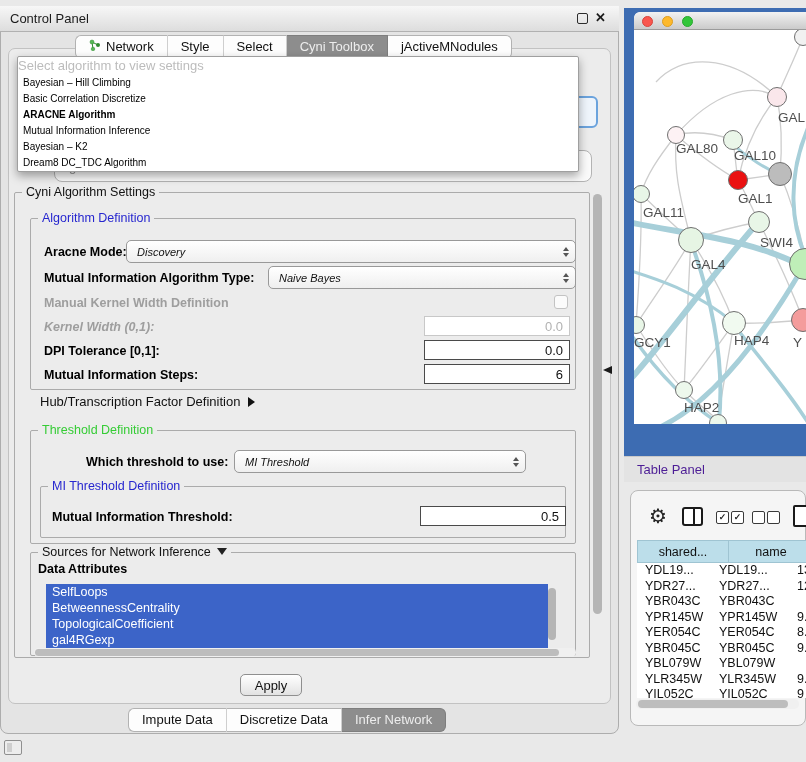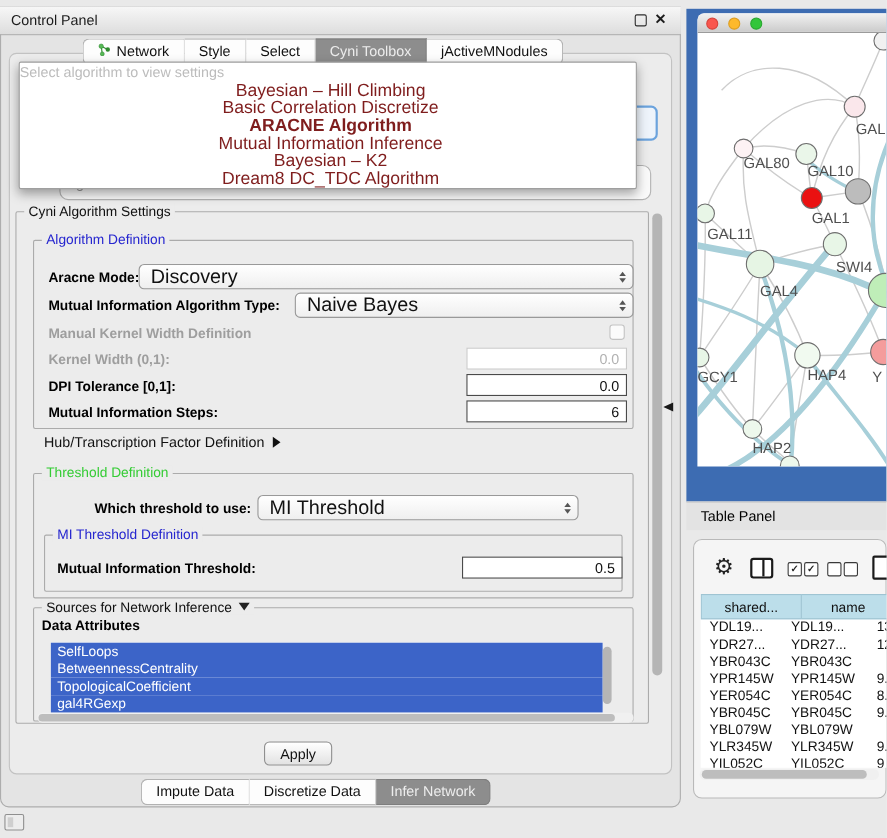--- a/index.html
+++ b/index.html
@@ -22,35 +22,35 @@
        display:flex;align-items:center;gap:5px;white-space:nowrap;}
   .tab:first-child{border-left:1px solid #b2b2b2;border-radius:6px 0 0 6px;}
   .tab:last-child{border-right:1px solid #b2b2b2;border-radius:0 6px 6px 0;}
   .tab.sel{background:#8d8d8d;color:#ededed;border-color:#7e7e7e;}
   #cp-tabs{left:75px;top:35px;}
   #bottom-tabs{left:128px;top:708px;}
   
   #popup{left:17px;top:56px;width:562px;height:116px;background:#ffffff;border:1px solid #9f9f9f;
          border-radius:2px;box-shadow:0 4px 10px rgba(0,0,0,.35);z-index:10;}
   .dd-ph{height:18px;line-height:18px;color:#bcbcbc;font-size:13px;}
-  .dd-item{height:16px;line-height:16px;padding-left:5px;font-size:16px;color:#7f1d1d;white-space:nowrap;text-align:center;}
+  .dd-item{height:16px;line-height:16px;padding-left:5px;font-size:10px;color:#000000;white-space:nowrap;}
   .dd-item.dd-sel{font-weight:bold;}
   
   #bg-combo{left:54px;top:150px;width:538px;height:32px;border:1px solid #b3b3b3;border-radius:8px;
             background:#fafafa;color:#8f8f8f;font-size:13px;display:flex;align-items:center;padding-left:14px;z-index:3;}
   #focus-frag{left:570px;top:96px;width:28px;height:32px;border:2px solid #6ba3dd;border-radius:6px;background:#eef4fb;z-index:3;}
   
   .groupbox{border:1px solid #ababab;border-radius:2px;z-index:2;}
   .legend{position:absolute;font-size:12.5px;background:#ececec;padding:0 4px;line-height:14px;z-index:4;white-space:nowrap;}
   .legend.blue{color:#2626cf;}
   .legend.green{color:#35cc35;}
   .blabel{font-size:12.5px;font-weight:bold;color:#000;white-space:nowrap;z-index:3;}
   .blabel.dis{color:#9e9e9e;}
   .combo{background:linear-gradient(#ffffff,#efefef);border:1px solid #999999;border-radius:5px;
-         font-size:18px;display:flex;align-items:center;padding:0 22px 0 10px;z-index:3;}
+         font-size:11px;display:flex;align-items:center;padding:0 22px 0 10px;z-index:3;font-style:italic;}
   .stepper{position:absolute;right:6px;top:50%;transform:translateY(-50%);display:flex;flex-direction:column;gap:2px;}
   .stp-up{width:0;height:0;border-left:3.5px solid transparent;border-right:3.5px solid transparent;border-bottom:4px solid #555;}
   .stp-dn{width:0;height:0;border-left:3.5px solid transparent;border-right:3.5px solid transparent;border-top:4px solid #555;}
   .inputbox{background:#fff;border:1px solid #4a4a4a;font-size:13px;display:flex;align-items:center;
             justify-content:flex-end;padding:0 6px;z-index:3;}
   .inputbox.dis{border-color:#c8c8c8;color:#b2b2b2;}
   .checkbox{border:1px solid #c3c3c3;border-radius:3px;background:#fbfbfb;z-index:3;}
   .tri-right{display:inline-block;width:0;height:0;border-top:5px solid transparent;border-bottom:5px solid transparent;
              border-left:7px solid #111;margin-left:8px;vertical-align:-1px;}
   .tri-down{display:inline-block;width:0;height:0;border-left:5px solid transparent;border-right:5px solid transparent;
@@ -66,21 +66,21 @@
   #net-bg{left:624px;top:8px;width:182px;height:448px;background:#3d6cb2;}
   #net-window{left:634px;top:12px;width:172px;height:412px;background:#fff;border-radius:6px 0 0 0;overflow:hidden;}
   #net-titlebar{left:0;top:0;width:172px;height:18px;background:linear-gradient(#f2f2f2,#cbcbcb);
                 border-bottom:1px solid #9b9b9b;border-radius:6px 0 0 0;}
   .tl{position:absolute;top:4px;width:11px;height:11px;border-radius:50%;box-sizing:border-box;}
   #net-canvas{left:0;top:18px;width:172px;height:394px;overflow:hidden;}
   .nnode{position:absolute;border:1px solid #6f6f6f;border-radius:50%;box-sizing:border-box;}
   .nlabel{position:absolute;font-size:13.5px;color:#4f4f4f;white-space:nowrap;}
   
   #tp-title{left:624px;top:456px;width:182px;height:26px;background:#e3e3e3;border-top:1px solid #c9c9c9;
-            display:flex;align-items:center;padding-left:13px;font-size:13px;color:#000000;}
+            display:flex;align-items:center;padding-left:13px;font-size:13px;color:#4c1d95;}
   #tp-frame{left:630px;top:490px;width:176px;height:236px;background:#f5f5f5;border:1px solid #b9b9b9;border-radius:8px;}
   .gear{font-size:20px;line-height:20px;color:#222;}
   .splitico{width:21px;height:19px;border:2px solid #1a1a1a;border-radius:3px;background:#fff;}
   .splitico div{position:absolute;left:50%;top:0;width:2px;height:100%;background:#1a1a1a;}
   .cbico{position:absolute;width:11px;height:11px;border:1.5px solid #3a3a3a;border-radius:2px;background:#fff;
          font-size:9px;line-height:10px;text-align:center;font-weight:bold;color:#222;}
   .fileico{width:16px;height:22px;border:2px solid #1a1a1a;border-radius:2px;background:#fff;}
   #tp-table{left:637px;top:540px;width:169px;height:158px;background:#fff;overflow:hidden;}
   #tp-head{display:flex;}
   .th{height:23px;background:#bcdeea;border:1px solid #9fc4d2;border-left:none;font-size:12.5px;
@@ -170,21 +170,21 @@
   <span>Naive Bayes</span>
   <span class="stepper">
       <span class="stp-up"></span>
       <span class="stp-dn"></span>
     </span>
 </div>
 
 <span class="abs blabel dis" style="left:44px;top:296px;">Manual Kernel Width Definition</span>
 <div class="abs checkbox" style="left:554px;top:295px;width:14px;height:14px;"></div>
 
-<span class="abs blabel dis" style="left:44px;top:320px;">Kernel Width (0,1):</span>
+<span class="abs blabel dis" style="left:44px;top:320px;font-style:italic;">Kernel Width (0,1):</span>
 <div class="abs inputbox dis" style="left:424px;top:316px;width:146px;height:20px;">
   <span>0.0</span>
 </div>
 
 <span class="abs blabel" style="left:44px;top:344px;">DPI Tolerance [0,1]:</span>
 <div class="abs inputbox" style="left:424px;top:340px;width:146px;height:20px;">
   <span>0.0</span>
 </div>
 
 <span class="abs blabel" style="left:44px;top:368px;">Mutual Information Steps:</span>

